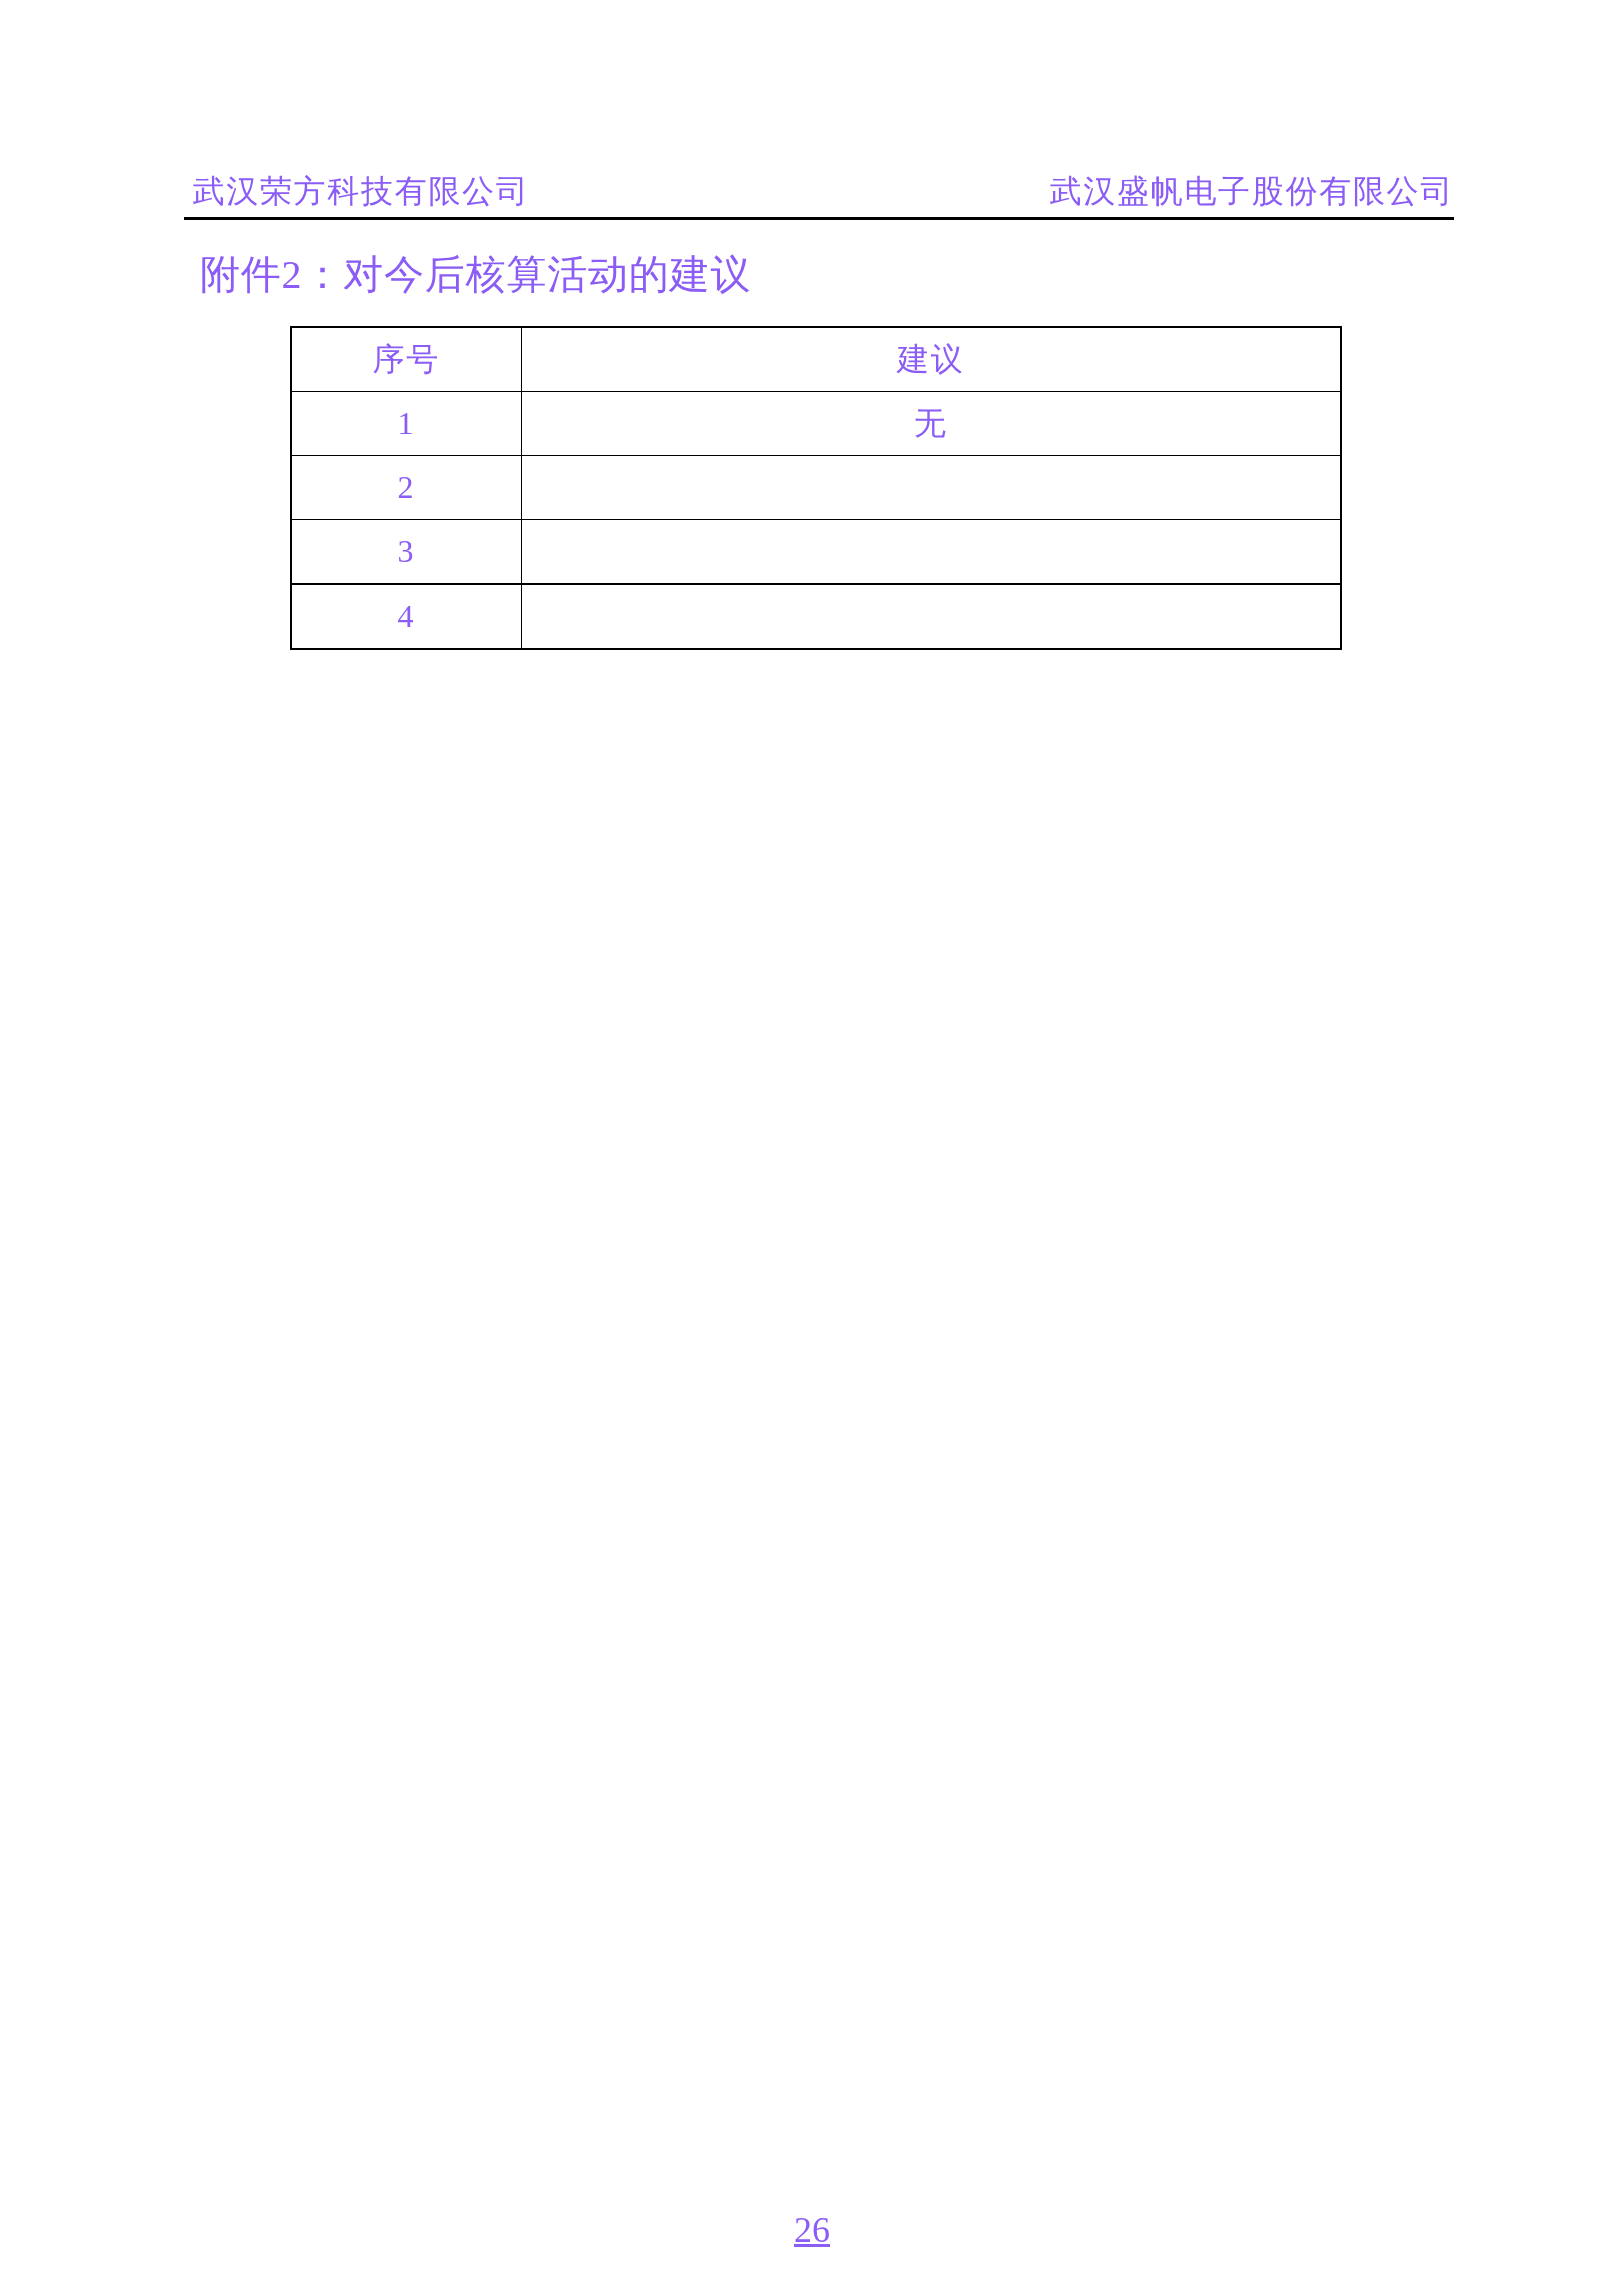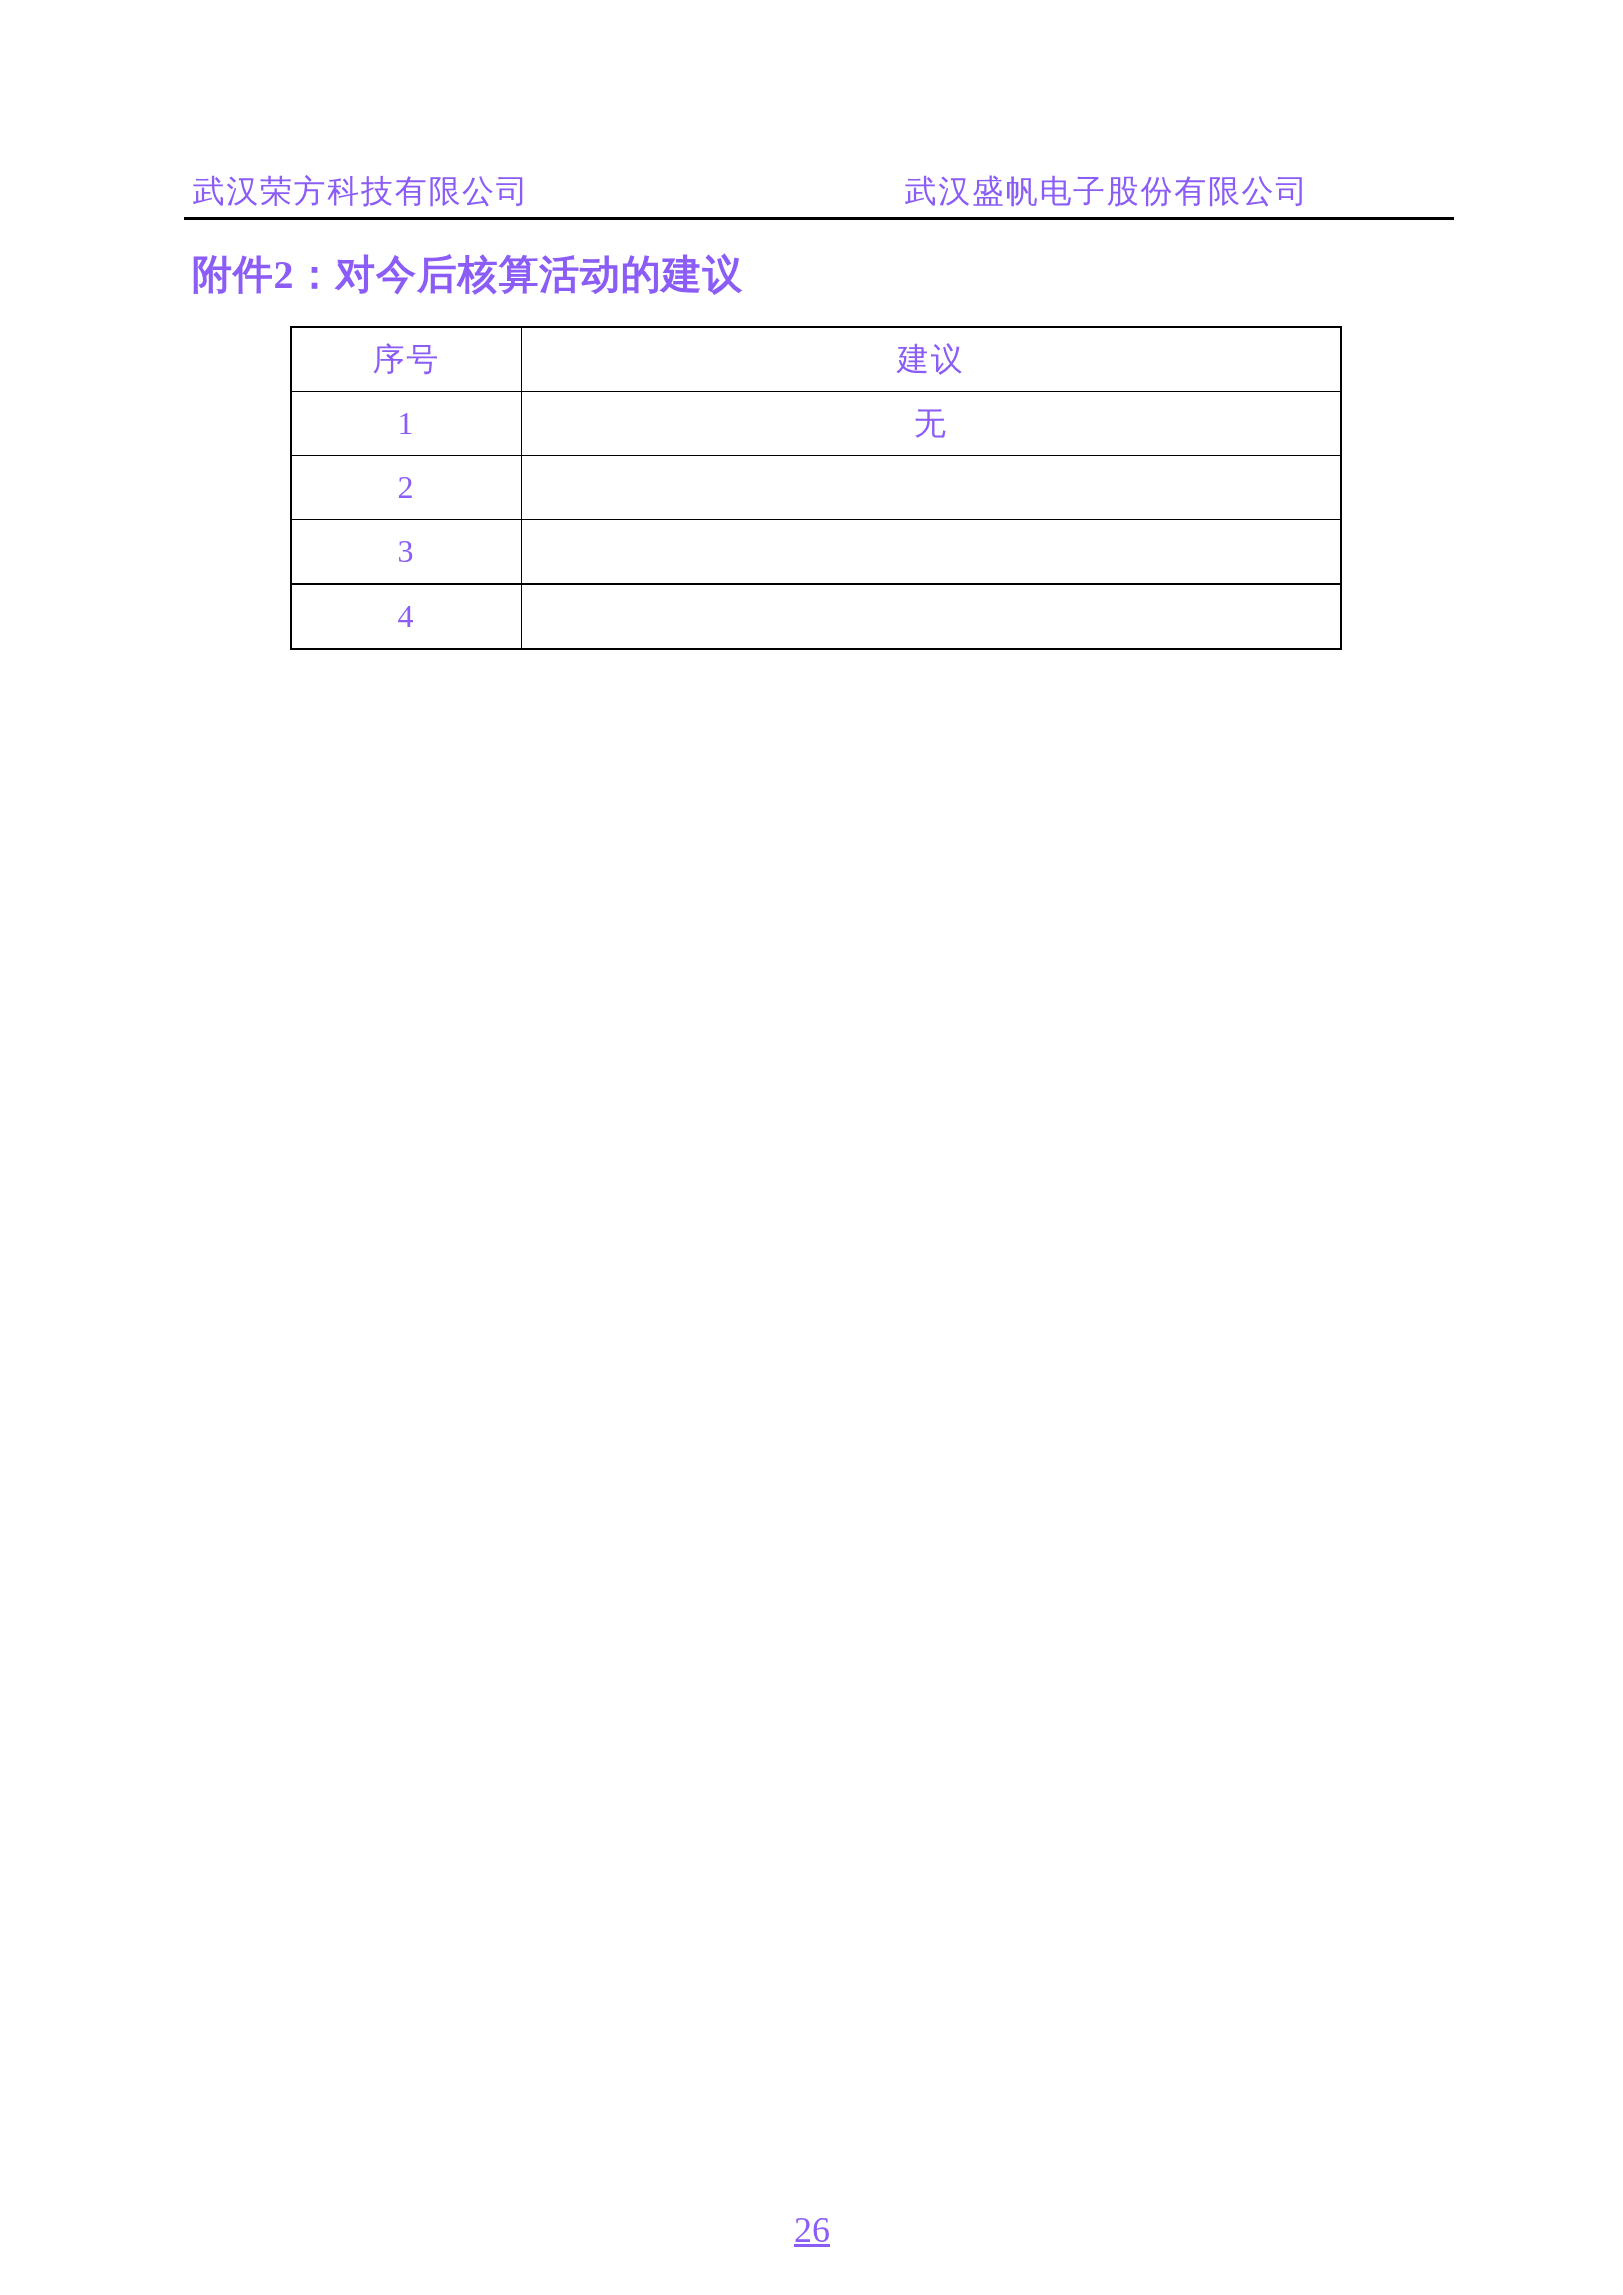--- a/index.html
+++ b/index.html
@@ -26,38 +26,37 @@
     justify-content: space-between;
     align-items: flex-end;
     font-size: 32px;
     line-height: 37px;
     letter-spacing: 1.7px;
   }
   .header-left {
     padding-left: 8.5px;
   }
   .header-right {
-    margin-right: 145px;
   }
   .header-rule {
     position: absolute;
     left: 184px;
     top: 217px;
     width: 1270px;
     height: 3.4px;
     background: #000000;
   }
   
   .doc-title {
     position: absolute;
-    left: 192px;
+    left: 200px;
     top: 250px;
     font-size: 40px;
     line-height: 49px;
-    font-weight: bold;
+    font-weight: normal;
     letter-spacing: 0.8px;
   }
   
   .suggestions-table {
     position: absolute;
     left: 290px;
     top: 326px;
     width: 1050px;
     border-collapse: collapse;
     table-layout: fixed;

